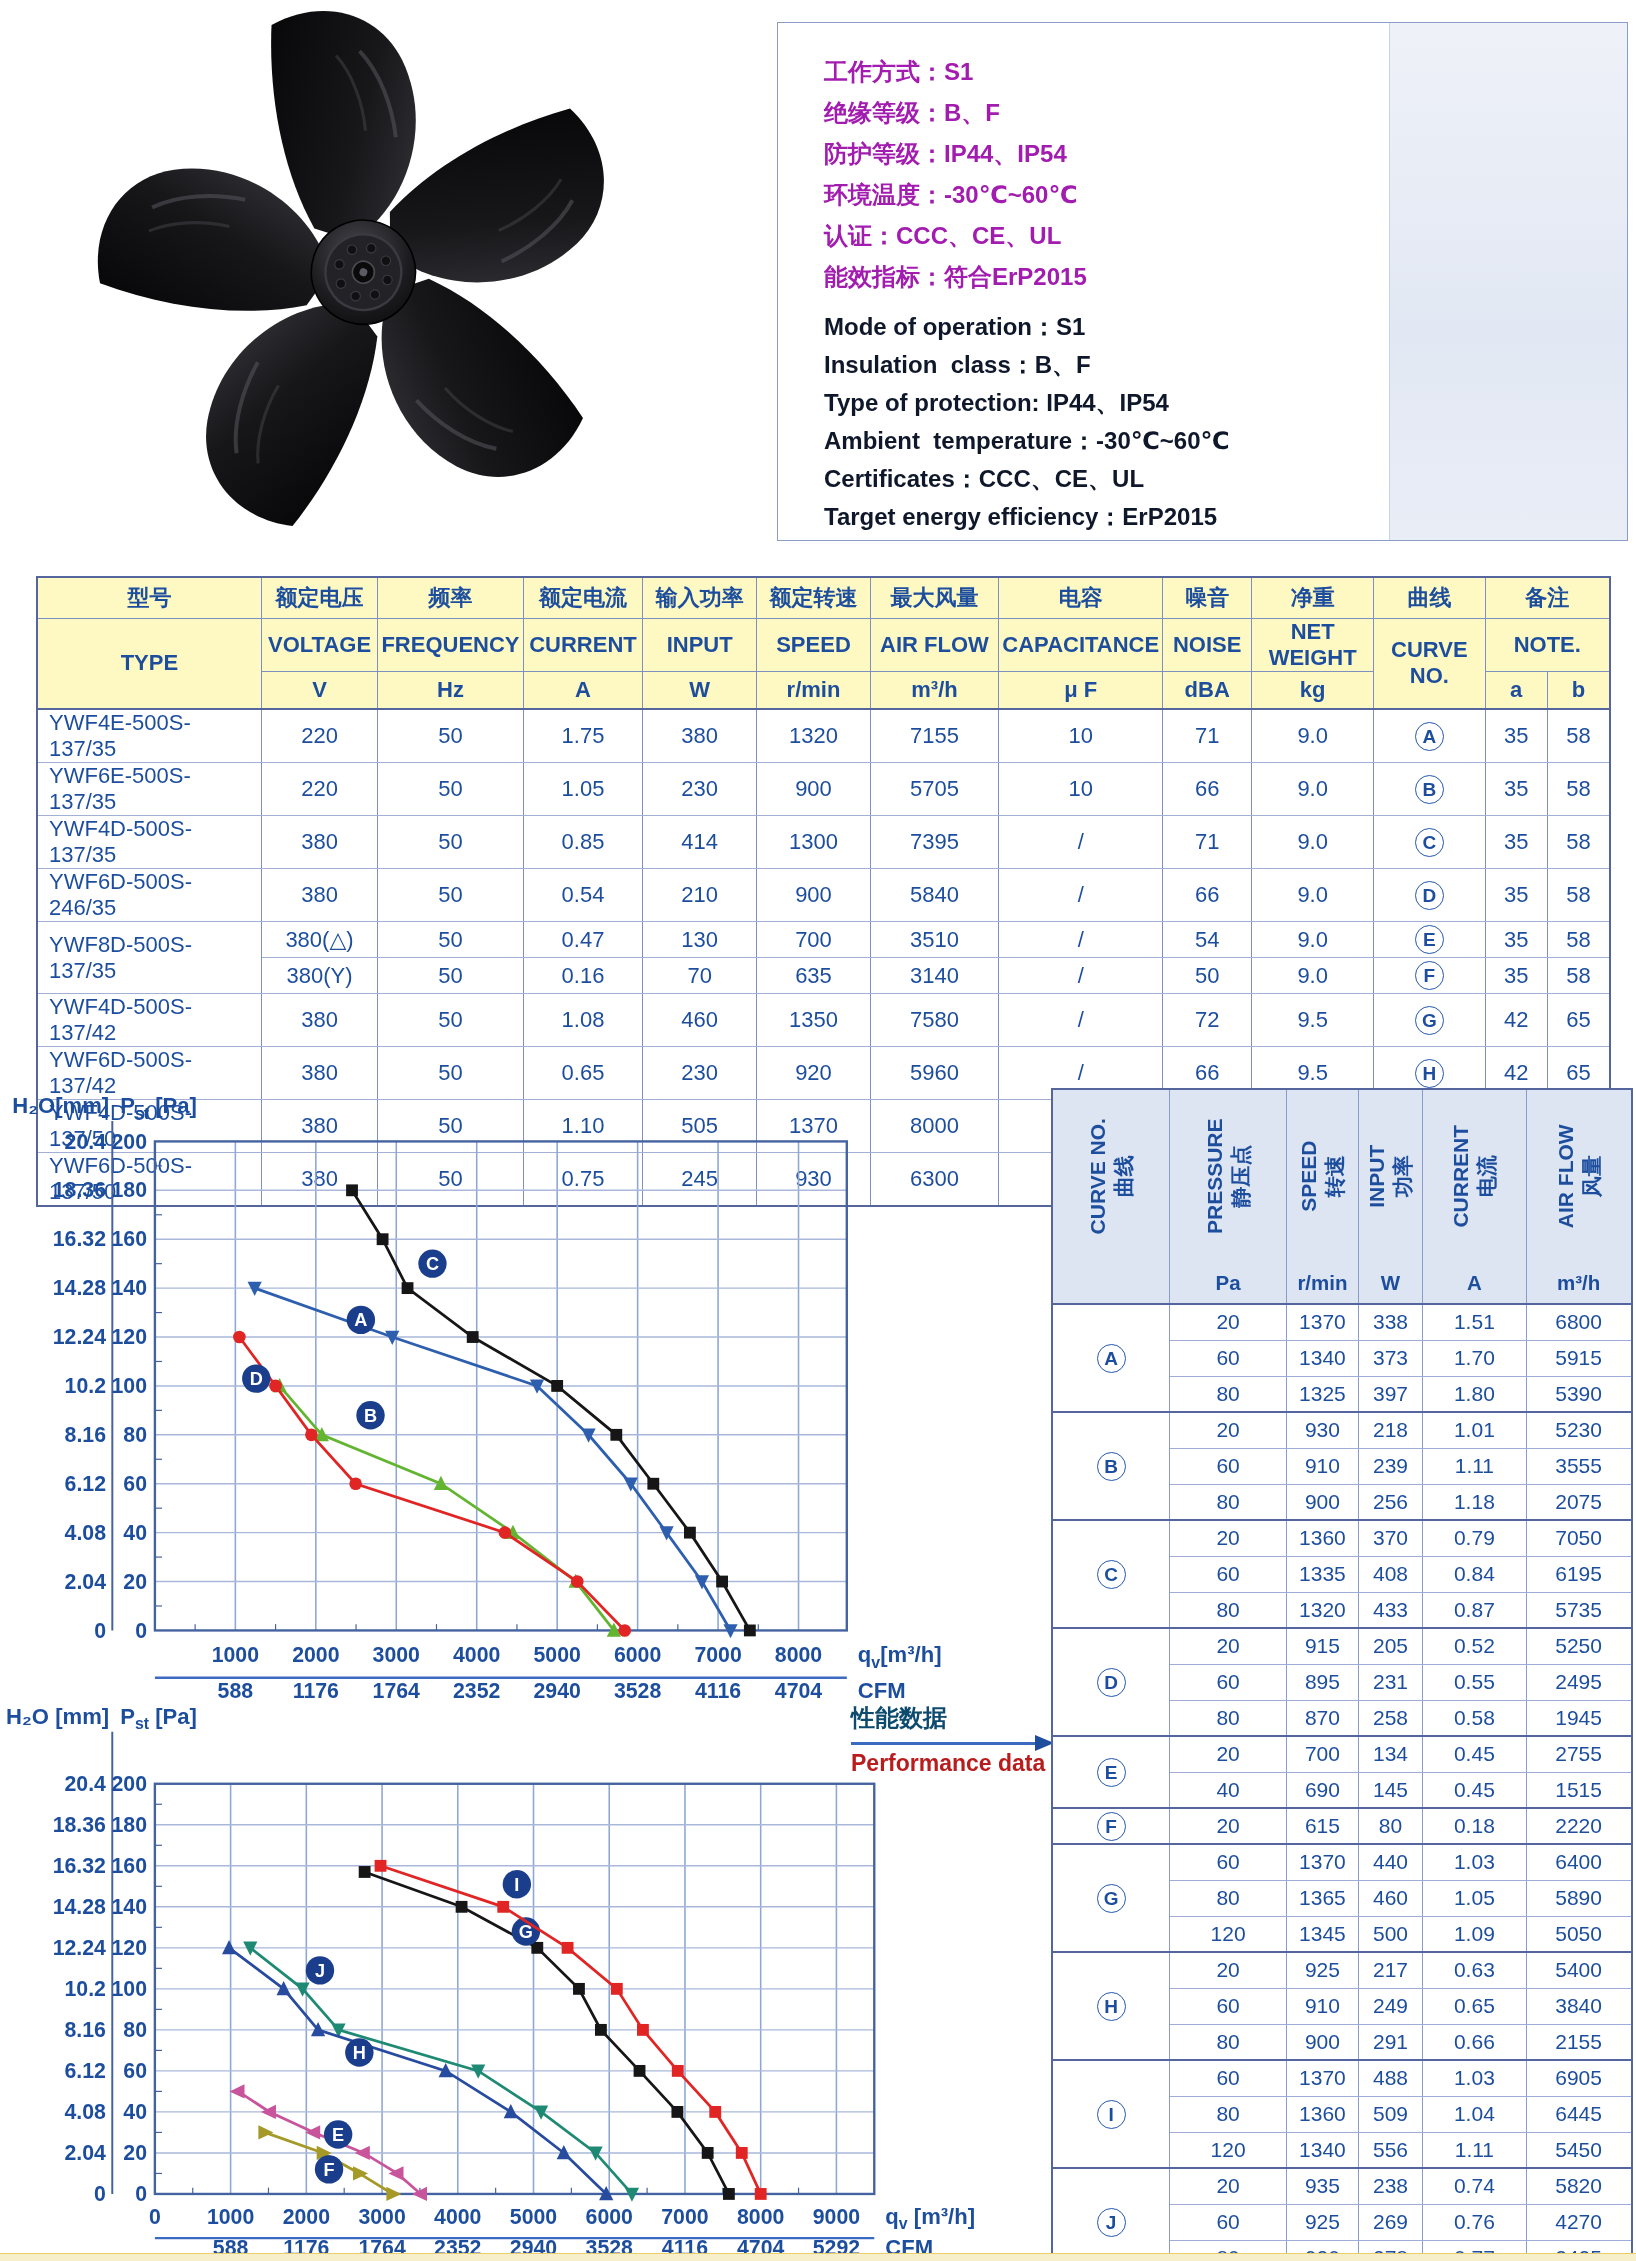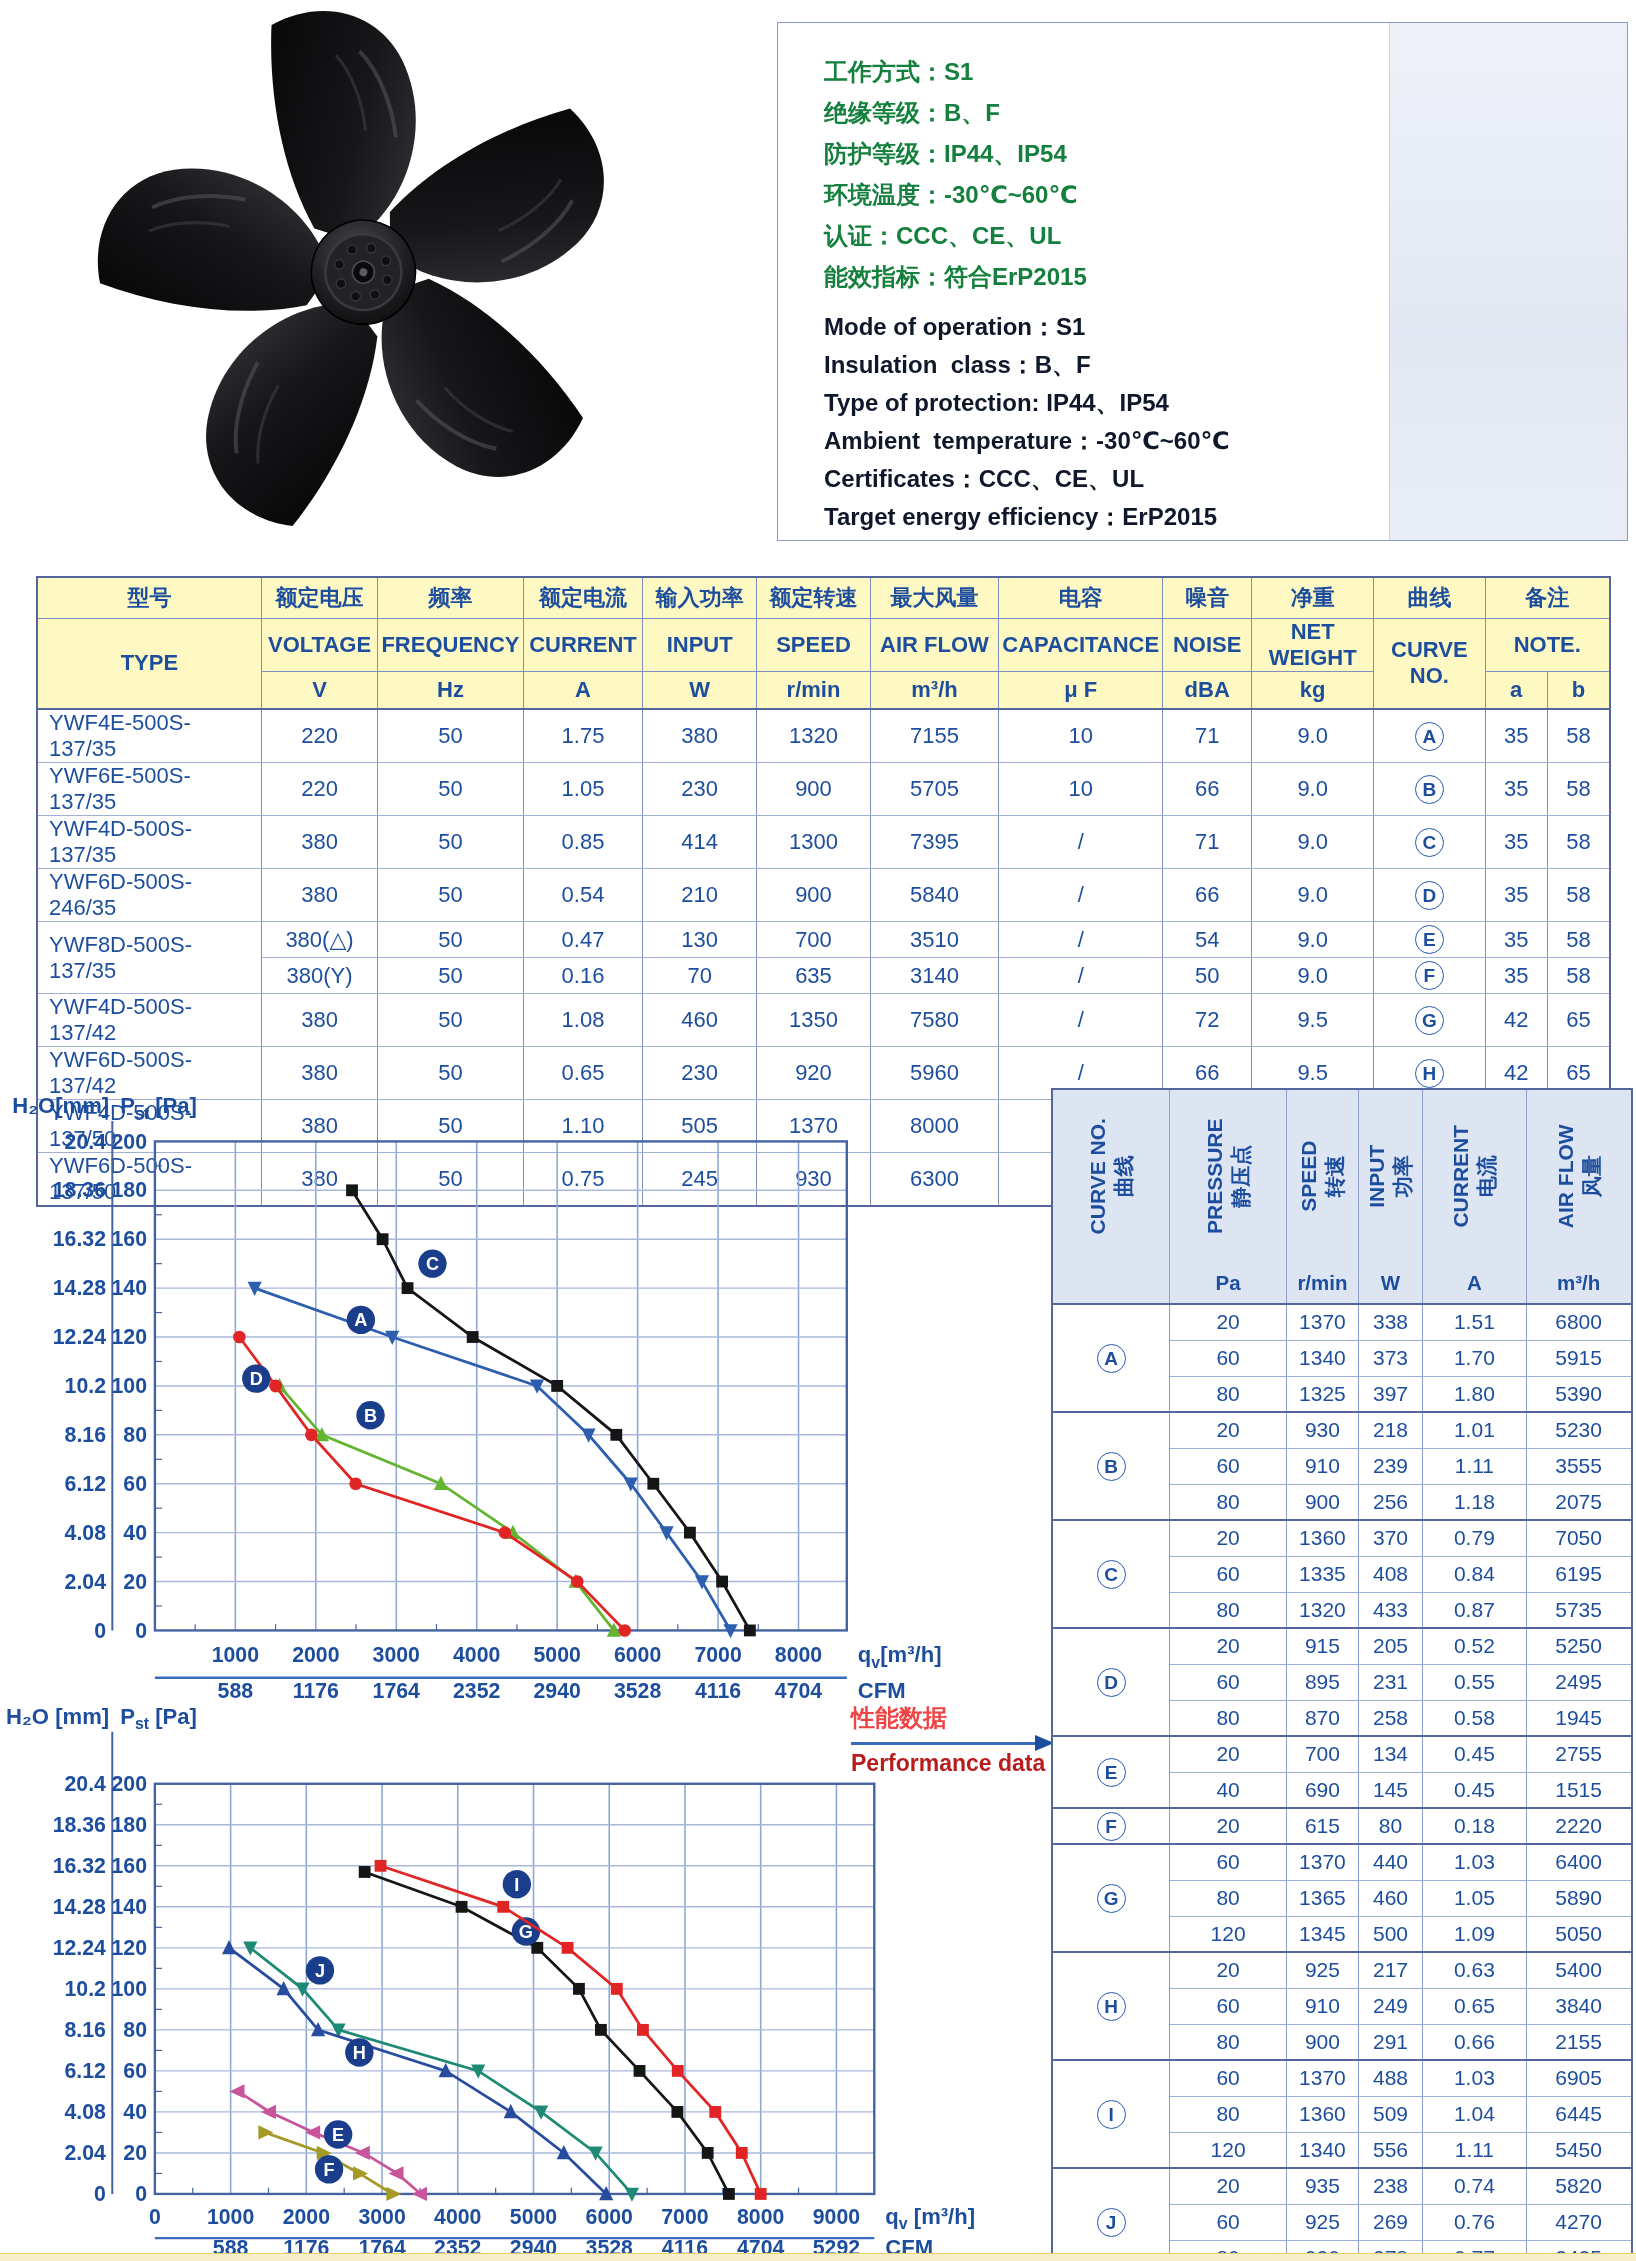--- a/index.html
+++ b/index.html
@@ -14,21 +14,21 @@
   #spec-box{
     position:absolute;left:777px;top:22px;width:851px;height:519px;
     background:#ffffff;border:1.6px solid #8c9cc8;box-sizing:border-box;
   }
   #spec-box .right-panel{
     position:absolute;right:0;top:0;width:237px;height:100%;
     background:linear-gradient(180deg,#eef1f8 0%,#e2e8f3 60%,#e9edf6 100%);
     border-left:0.8px solid #c8d2e8;
   }
   #spec-box .lines{position:relative;padding:28px 0 0 46px;}
-  .spec-line{font-size:24px;font-weight:600;color:#15803d;line-height:41px;white-space:pre;}
+  .spec-line{font-size:24px;font-weight:600;color:#a21caf;line-height:41px;white-space:pre;}
   .spec-line.en{color:#0f172a;line-height:38px;}
   #spec-en{margin-top:11px;}
   
   #main-table{position:absolute;left:36px;top:576px;}
   table{border-collapse:collapse;background:#fff;}
   #main-table table{width:1575px;border:2.4px solid #55669f;}
   #main-table th,#main-table td{
     border:1.2px solid #7e90c2;text-align:center;color:#1d4e9e;
     font-size:22px;padding:0 3.2px;box-sizing:border-box;
   }
@@ -44,21 +44,21 @@
     display:inline-flex;width:27px;height:27px;border:1.6px solid #2458ae;border-radius:50%;
     align-items:center;justify-content:center;font-size:19px;font-weight:700;color:#1d4e9e;
     line-height:1;background:#fff;
   }
   
   .chart{position:absolute;left:0;}
   #chart1{top:1072px;}
   #chart2{top:1697px;}
   
   #perf-label{position:absolute;left:851px;top:1702px;width:205px;}
-  #perf-label .cn{font-size:24px;font-weight:700;color:#ef4444;}
+  #perf-label .cn{font-size:24px;font-weight:700;color:#0c4a6e;}
   #perf-label .arrow{position:relative;height:3.2px;background:#3a6bc0;margin:8px 0 4.7px 0;width:186px;}
   #perf-label .arrow:after{
     content:"";position:absolute;right:-17.4px;top:-7px;width:0;height:0;
     border-left:19px solid #1d4e9e;border-top:8.7px solid transparent;border-bottom:8.7px solid transparent;
   }
   #perf-label .en{font-size:23px;font-weight:600;color:#b91c1c;}
   
   #perf-table{position:absolute;left:1051px;top:1088px;}
   #perf-table table{width:576px;border:2.4px solid #55669f;}
   #perf-table th,#perf-table td{

